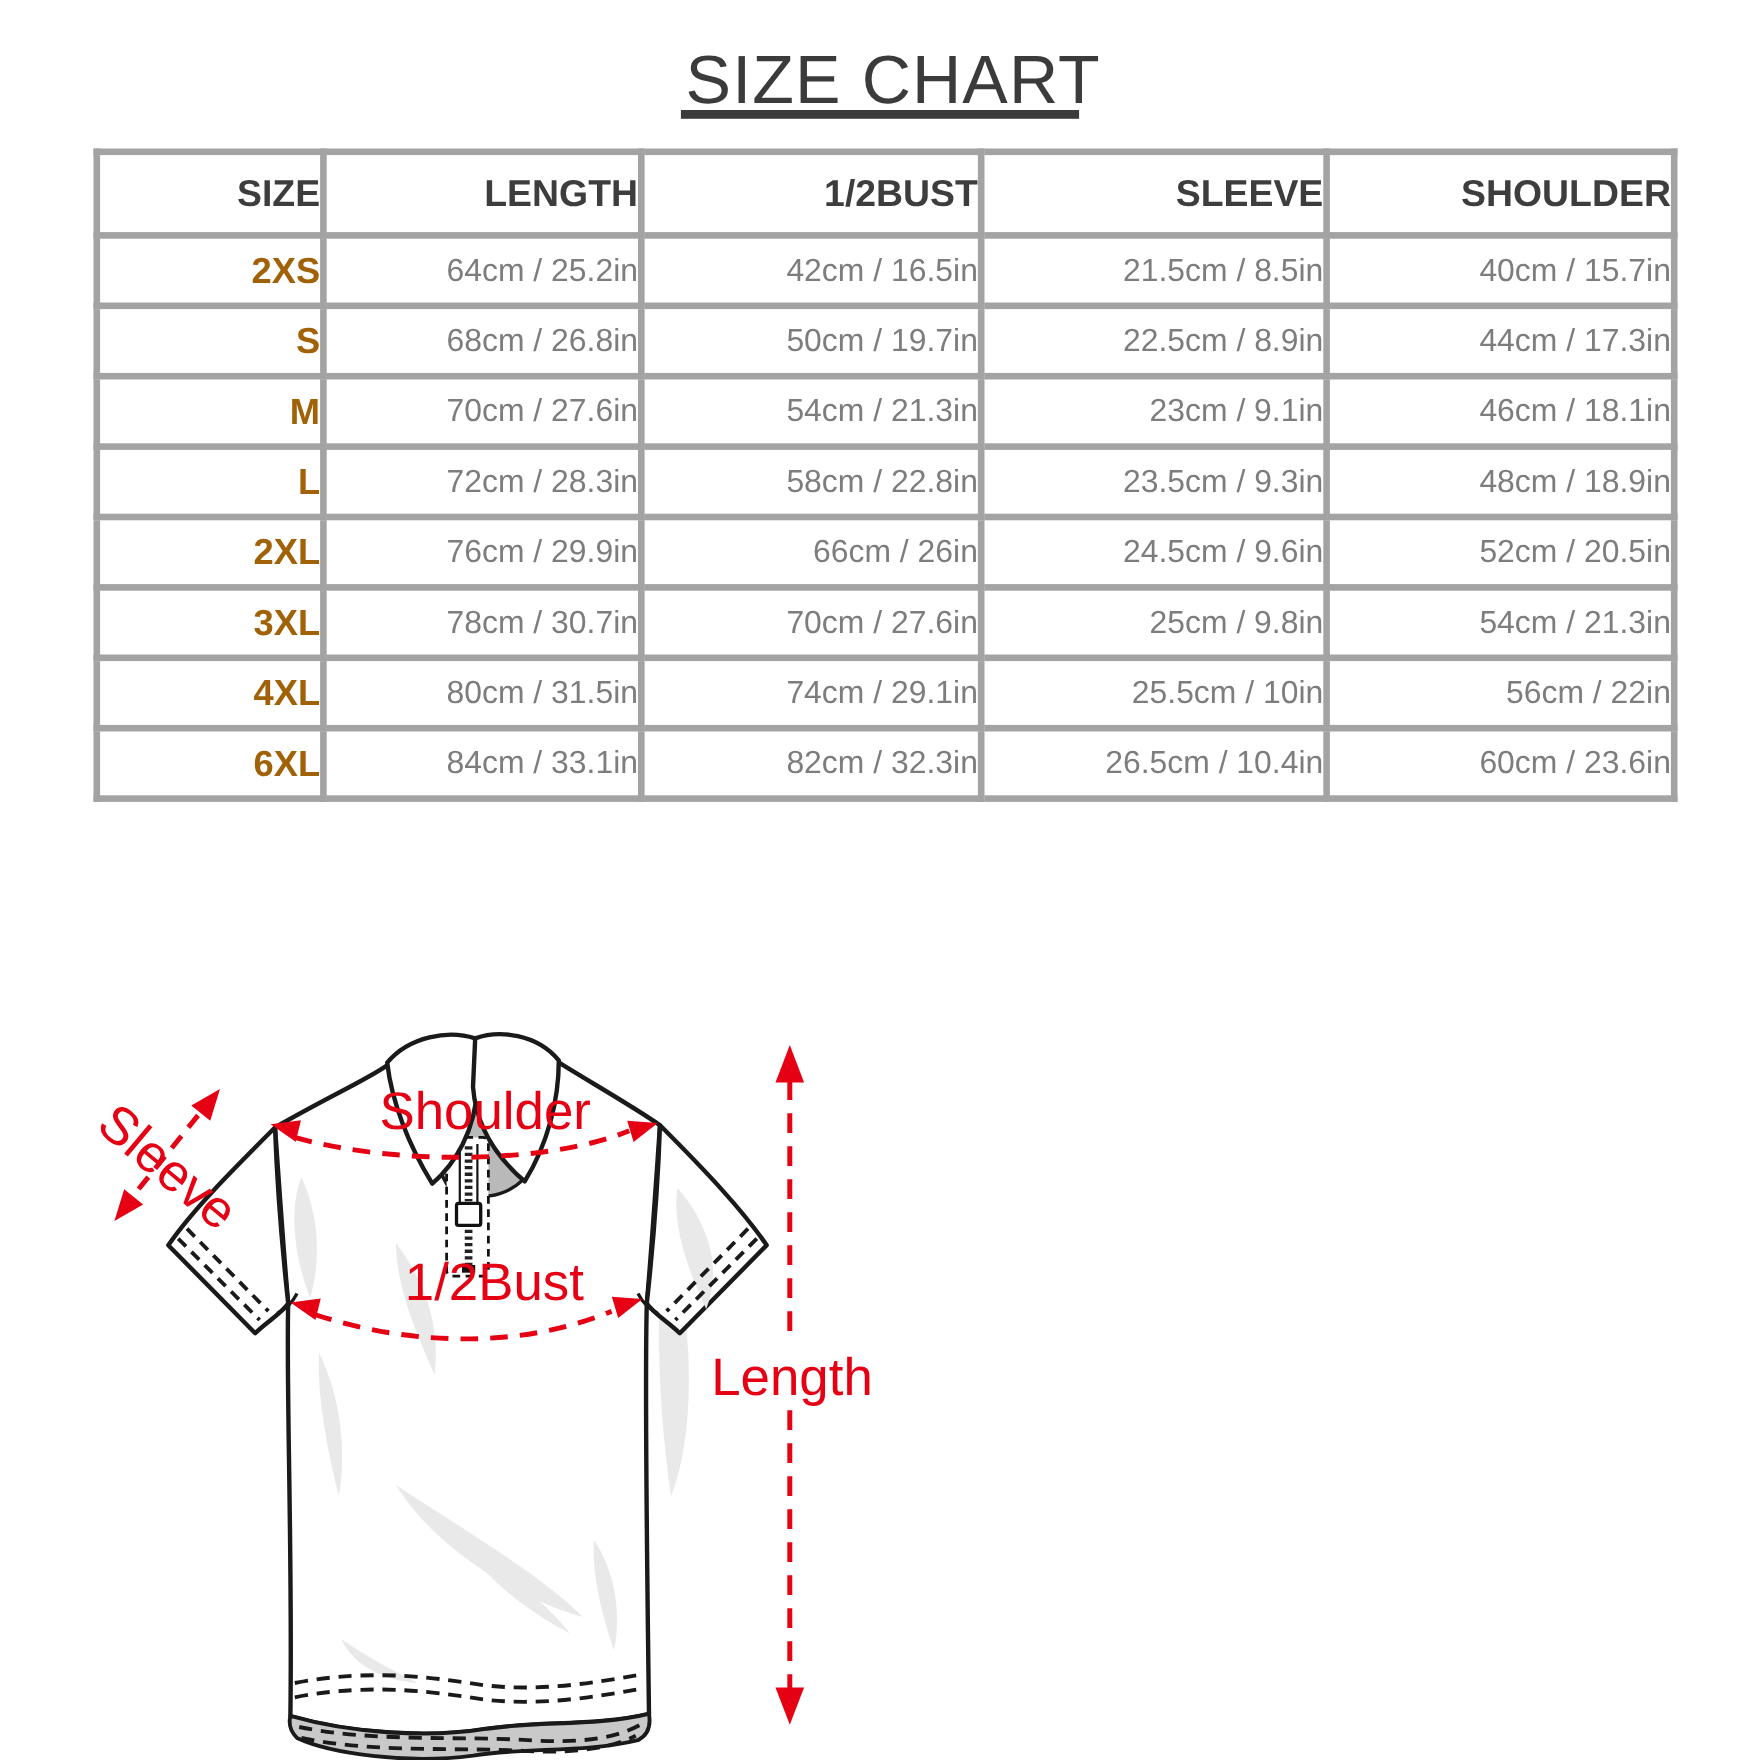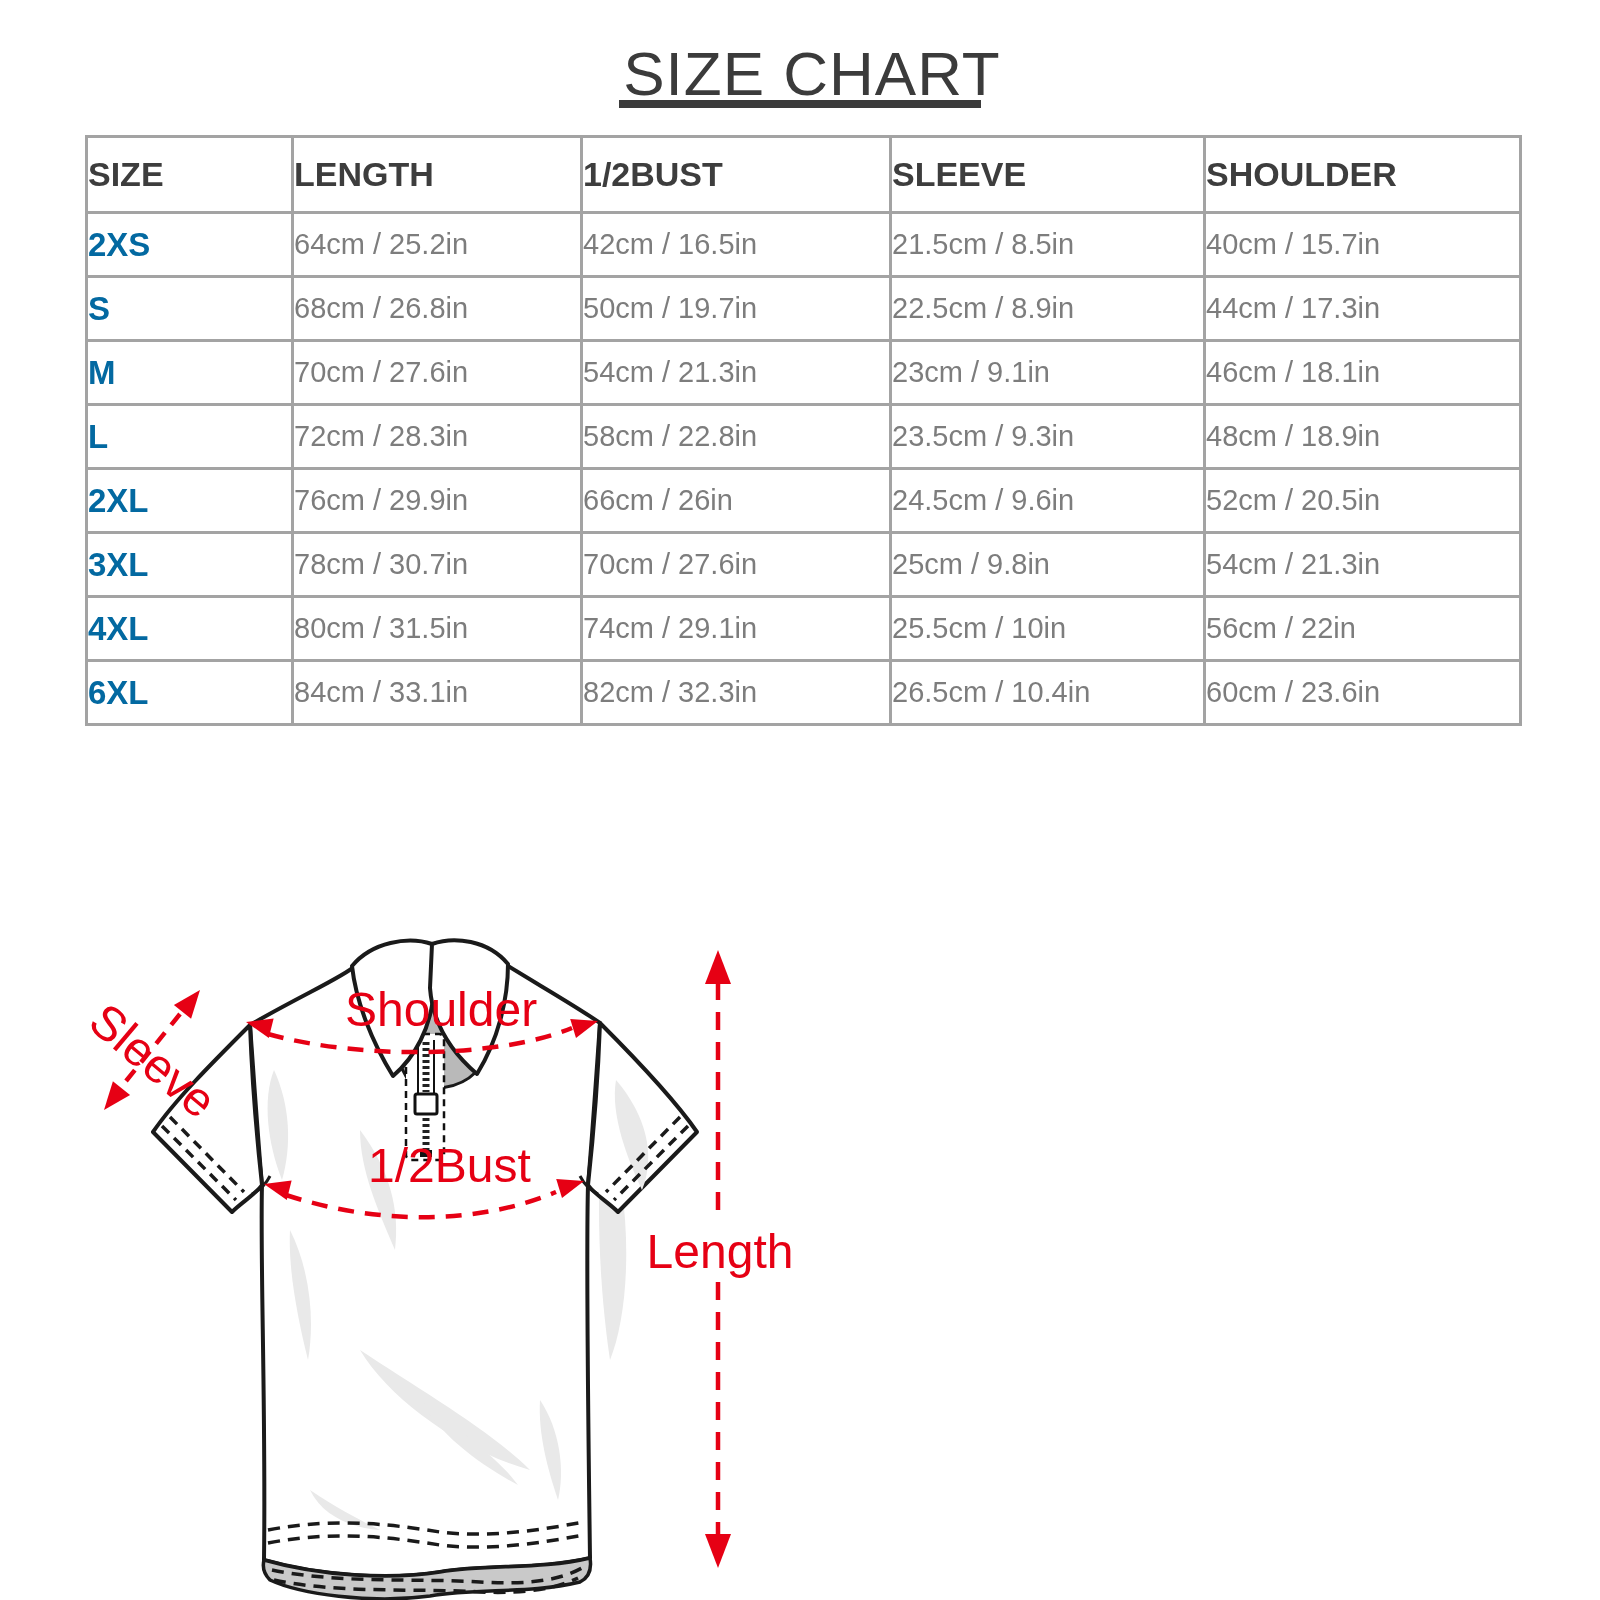--- a/index.html
+++ b/index.html
@@ -13,26 +13,26 @@
   }
   .title-underline{
     position:absolute;top:100px;left:50%;transform:translateX(-50%);
     width:362px;height:8px;background:#3b3b3b;
   }
   table.size-table{
     position:absolute;left:85px;top:135px;width:1434px;
     border-collapse:collapse;table-layout:fixed;
   }
   table.size-table th, table.size-table td{
-    border:3px solid #a3a3a3;text-align:left;vertical-align:middle;padding:0;
+    border:6px solid #a3a3a3;text-align:right;vertical-align:middle;padding:0;
   }
   table.size-table thead tr{height:76px;}
   table.size-table tbody tr{height:64px;}
   table.size-table thead th{font-size:34px;font-weight:bold;color:#3d3d3d;}
-  table.size-table tbody th{font-size:33px;font-weight:bold;color:#0369a1;}
+  table.size-table tbody th{font-size:33px;font-weight:bold;color:#a16207;}
   table.size-table tbody td{font-size:29px;font-weight:normal;color:#7d7d7d;}
   .shirt-diagram{position:absolute;left:60px;top:930px;width:760px;height:680px;}
   .note{
     position:absolute;left:900px;top:1163px;width:560px;
     font-size:42px;line-height:74px;color:#6f6f6f;
   }
   .note .line{white-space:nowrap;}
   .note-prefix{font-weight:bold;color:#5e5e5e;margin-right:12px;}
 </style>
 </head>

